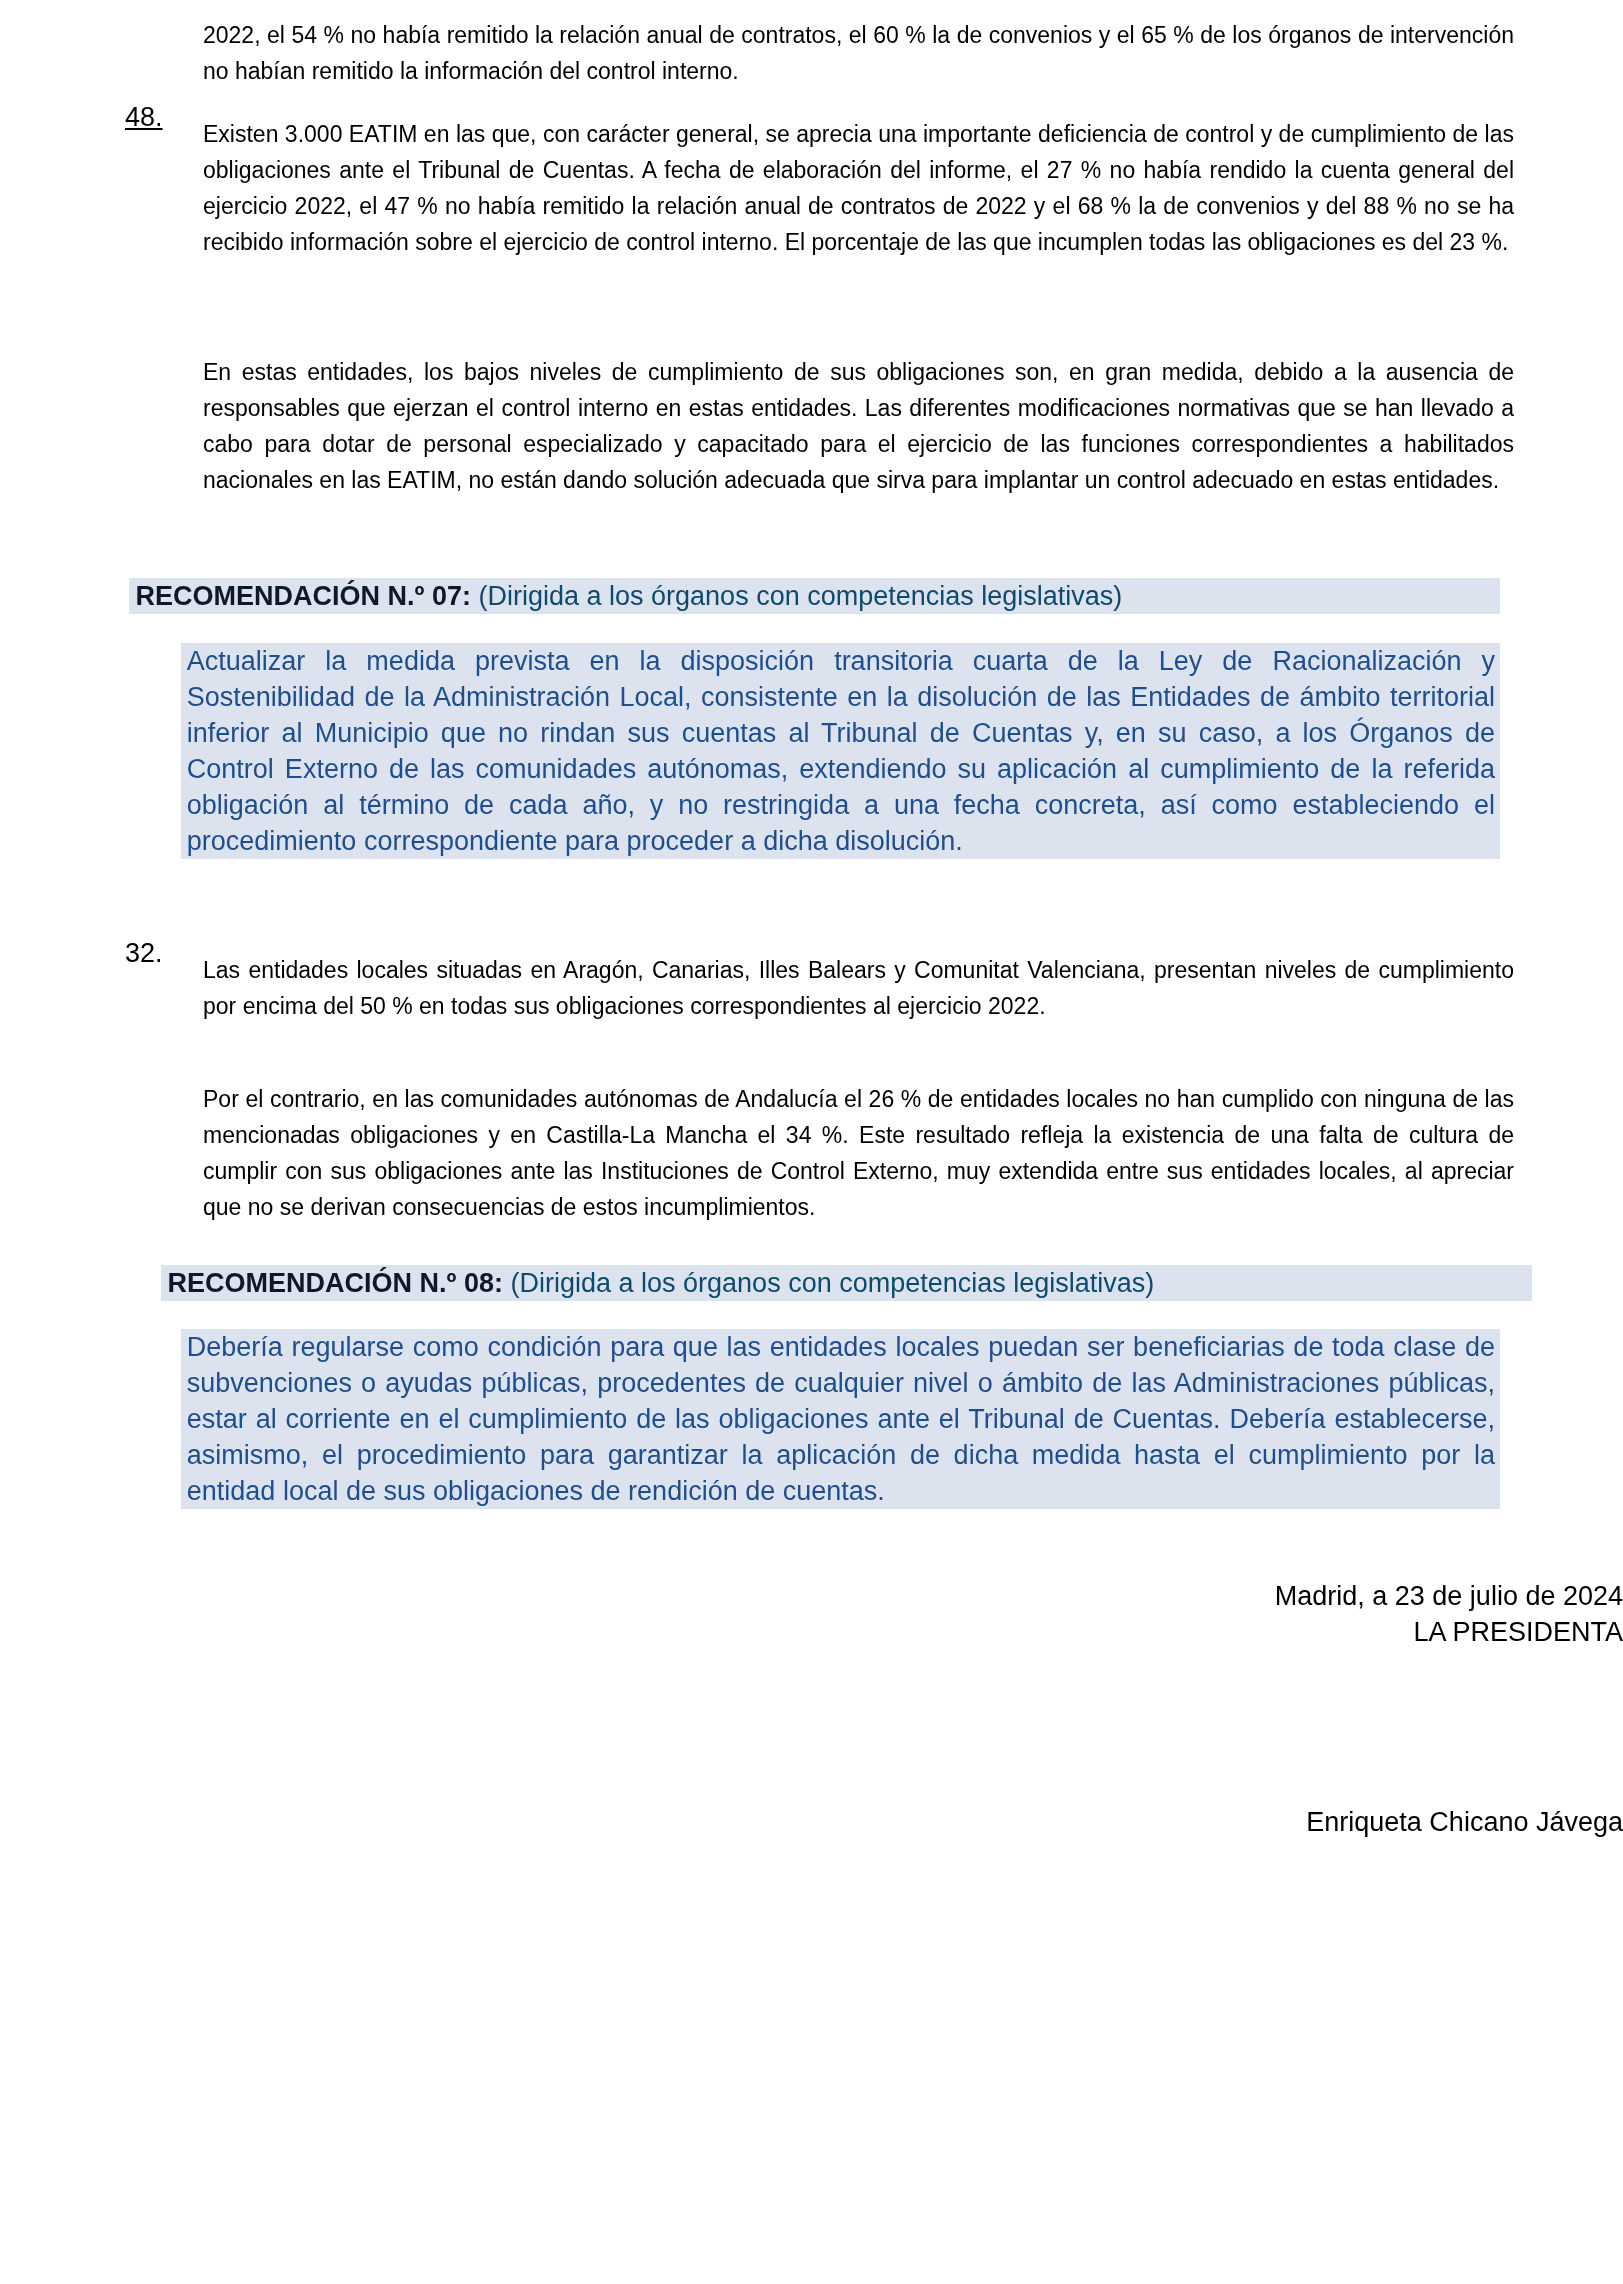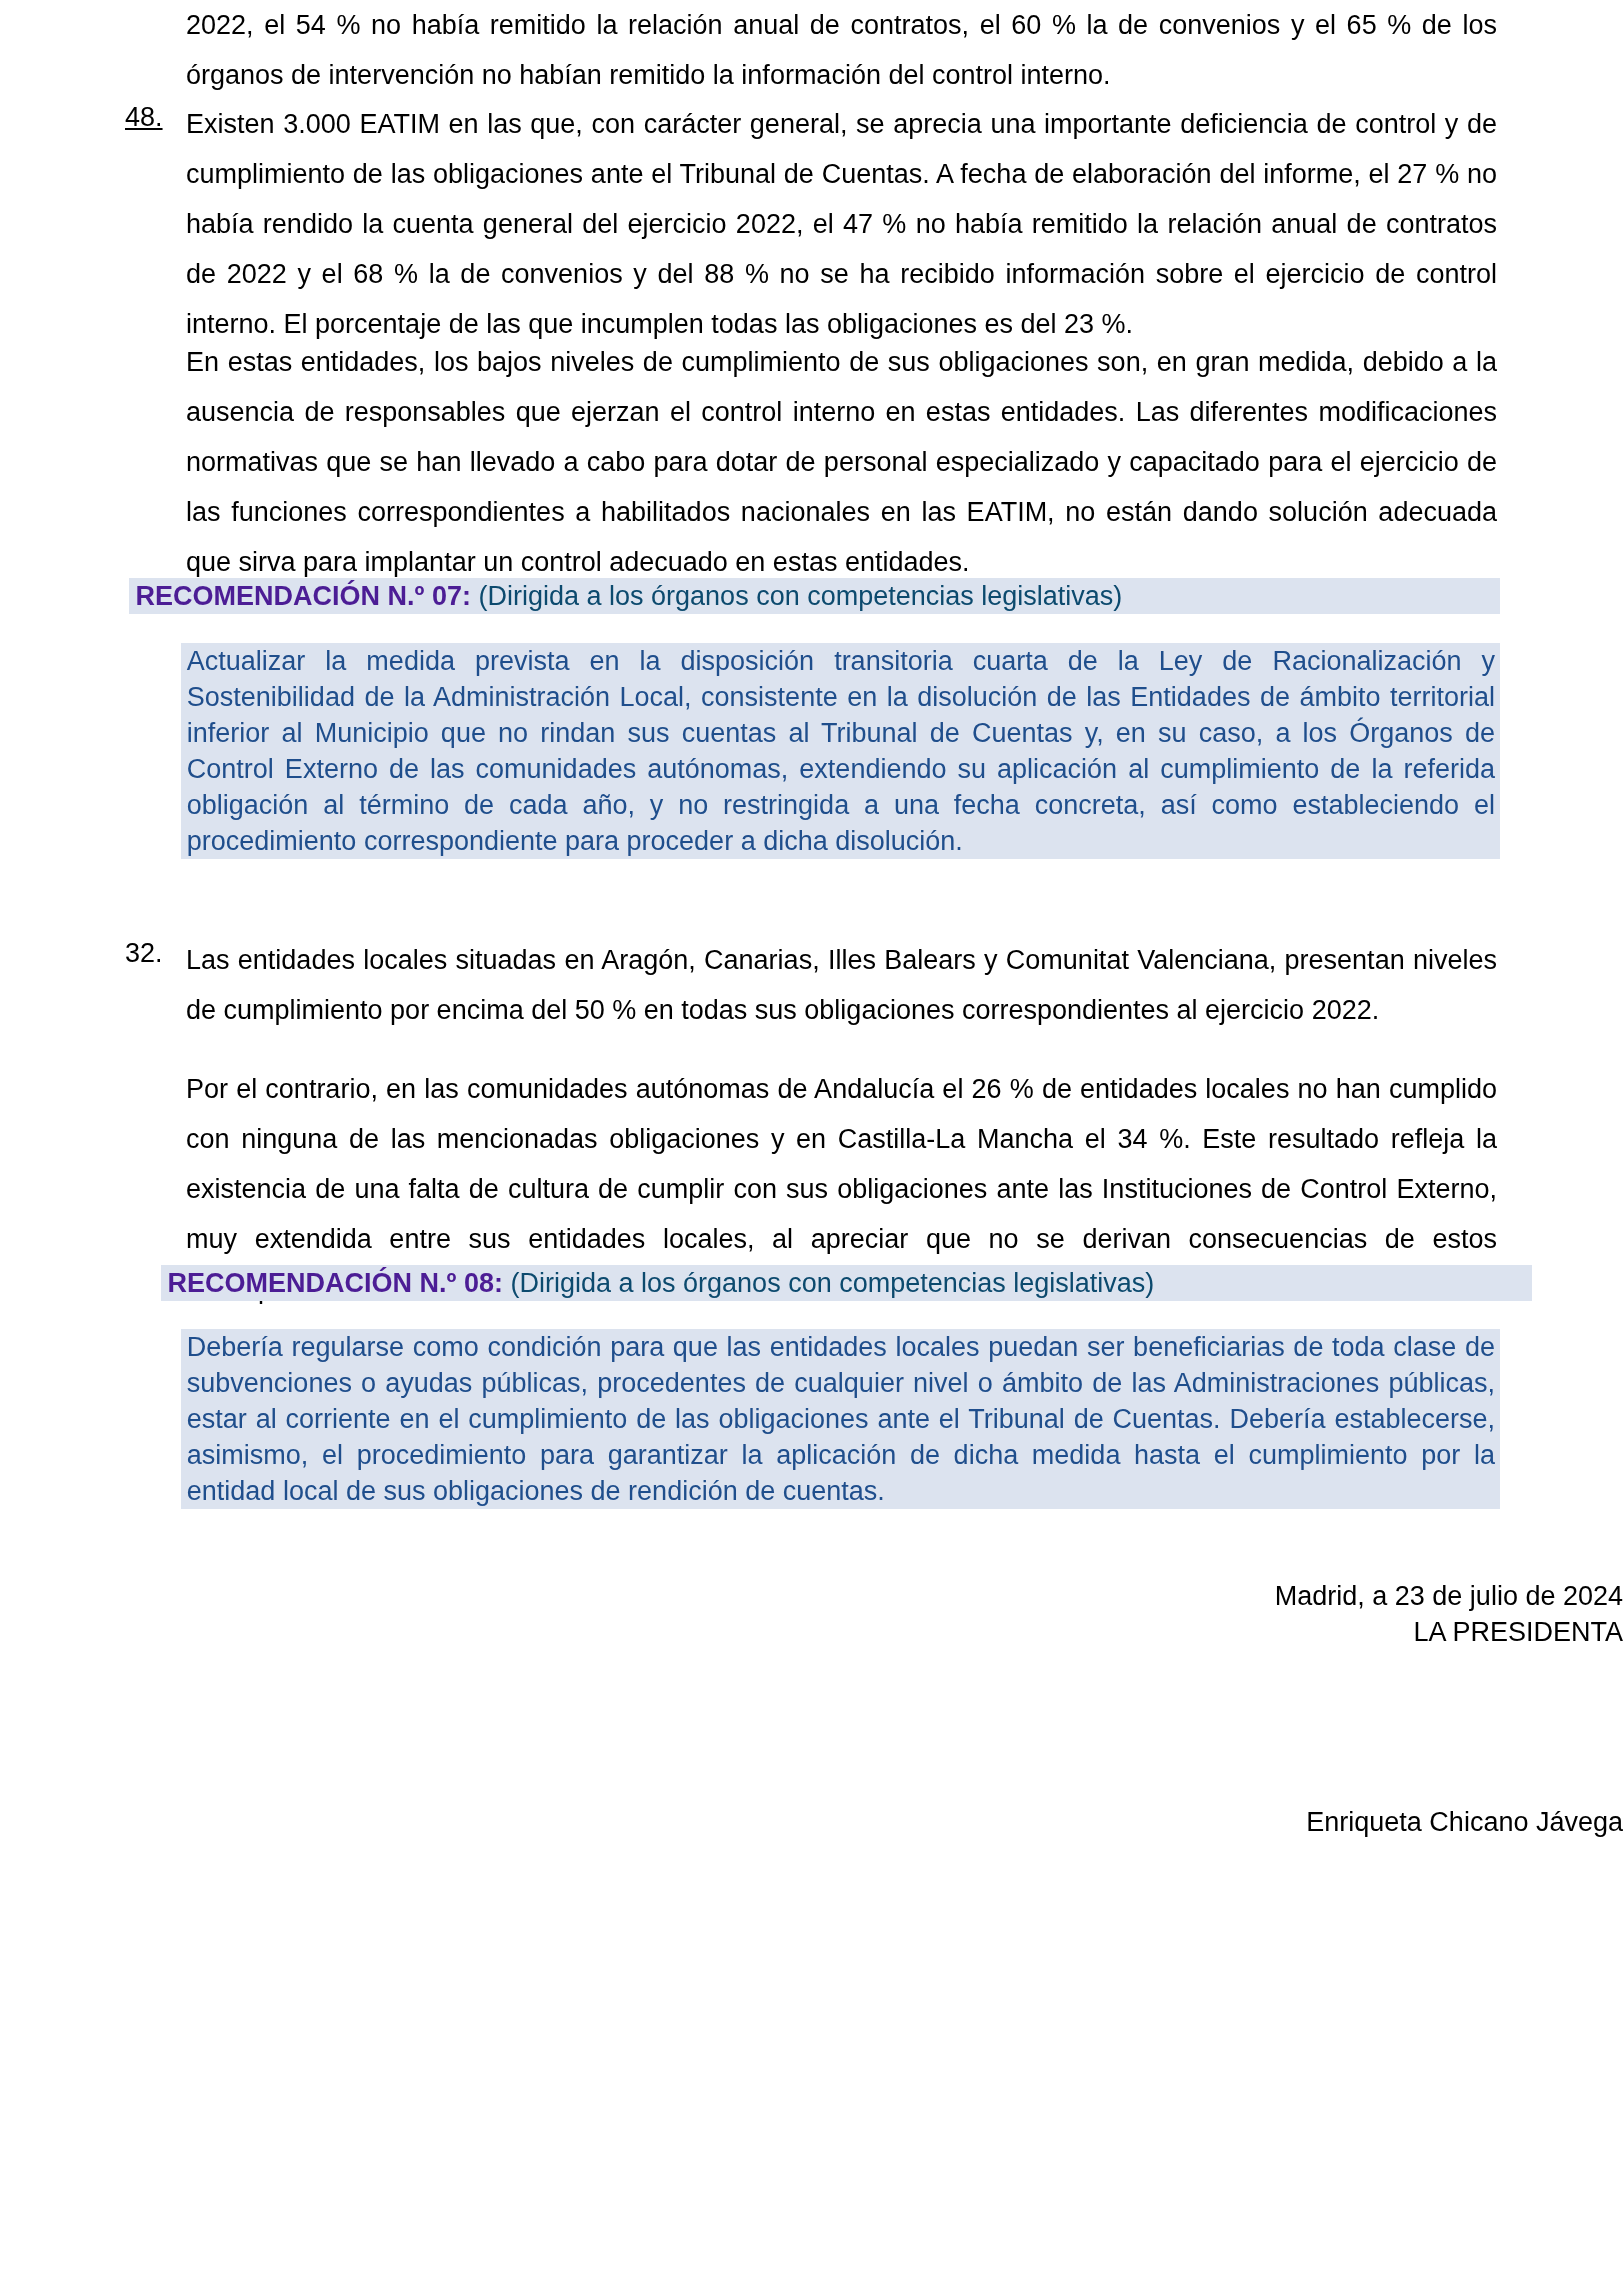--- a/index.html
+++ b/index.html
@@ -3,30 +3,30 @@
 <meta charset="utf-8">
 <style>
   html, body { margin: 0; padding: 0; background: #ffffff; }
   body {
     width: 1623px; height: 2284px; position: relative; overflow: hidden;
     font-family: "Liberation Sans", sans-serif; color: #000000;
   }
   .page { position: absolute; left: 0; top: 0; width: 1623px; }
   .p {
     position: absolute; left: 186px; width: 1311px;
-    font-size: 27px; line-height: 50px; text-align: justify;
-    text-align-last: left; margin: 0;
+    font-size: 23px; line-height: 36px; text-align: justify;
+    text-align-last: left; margin: 17px;
   }
   .num { position: absolute; left: 125px; font-size: 27px; line-height: 36px; }
   .rec-head {
     position: absolute; left: 129px; width: 1371px; height: 36px;
     background: #dce3ef; font-size: 27px; line-height: 36px;
     padding-left: 6.6px; box-sizing: border-box; white-space: nowrap;
   }
-  .rec-head b { font-weight: bold; color: #4c1d95; }
+  .rec-head b { font-weight: bold; color: #0f172a; }
   .rec-head .target { color: #0c4a6e; }
   .rec-box {
     position: absolute; left: 181px; width: 1319px;
     background: #dce3ef; color: #1f4e8c;
     font-size: 27px; line-height: 36px; text-align: justify; text-align-last: left;
     padding: 0 5px 0 5.8px; box-sizing: border-box; margin: 0;
   }
   .center {
     position: absolute; left: 0; width: 1623px; text-align: right;
     font-size: 27px; line-height: 36px;

